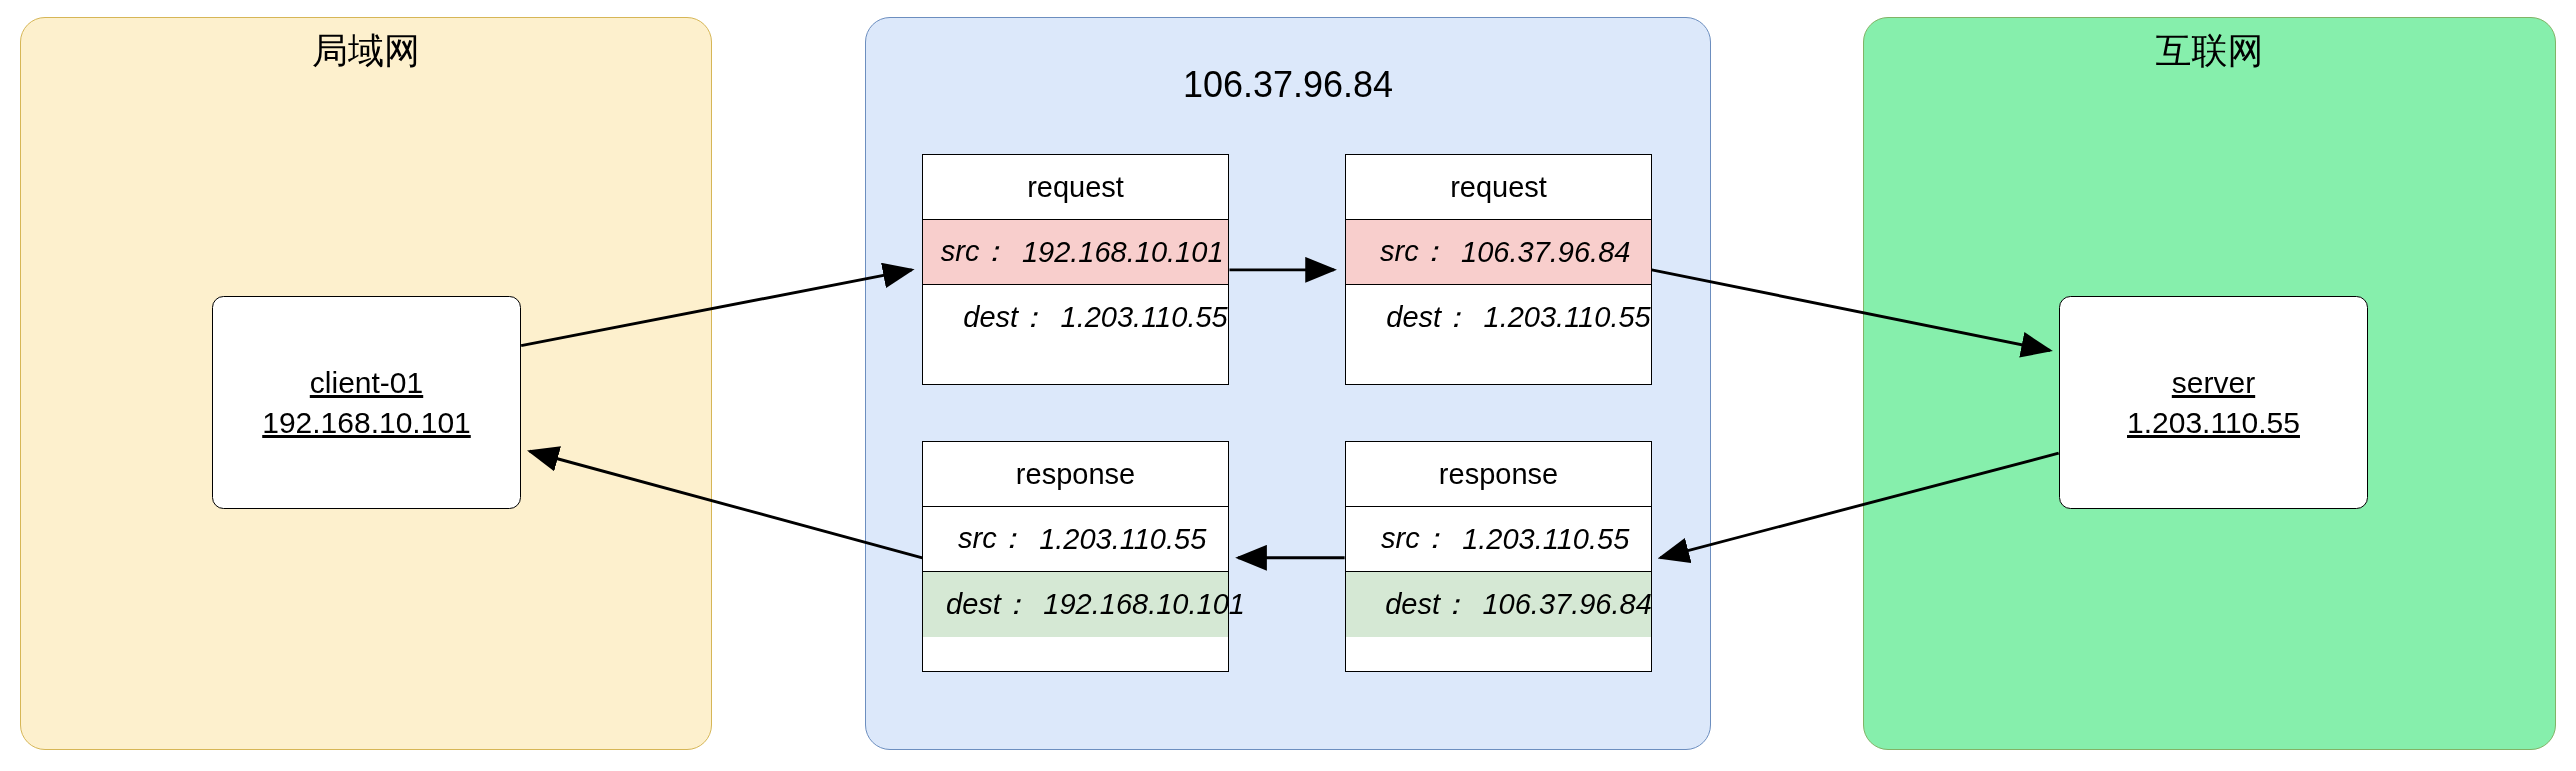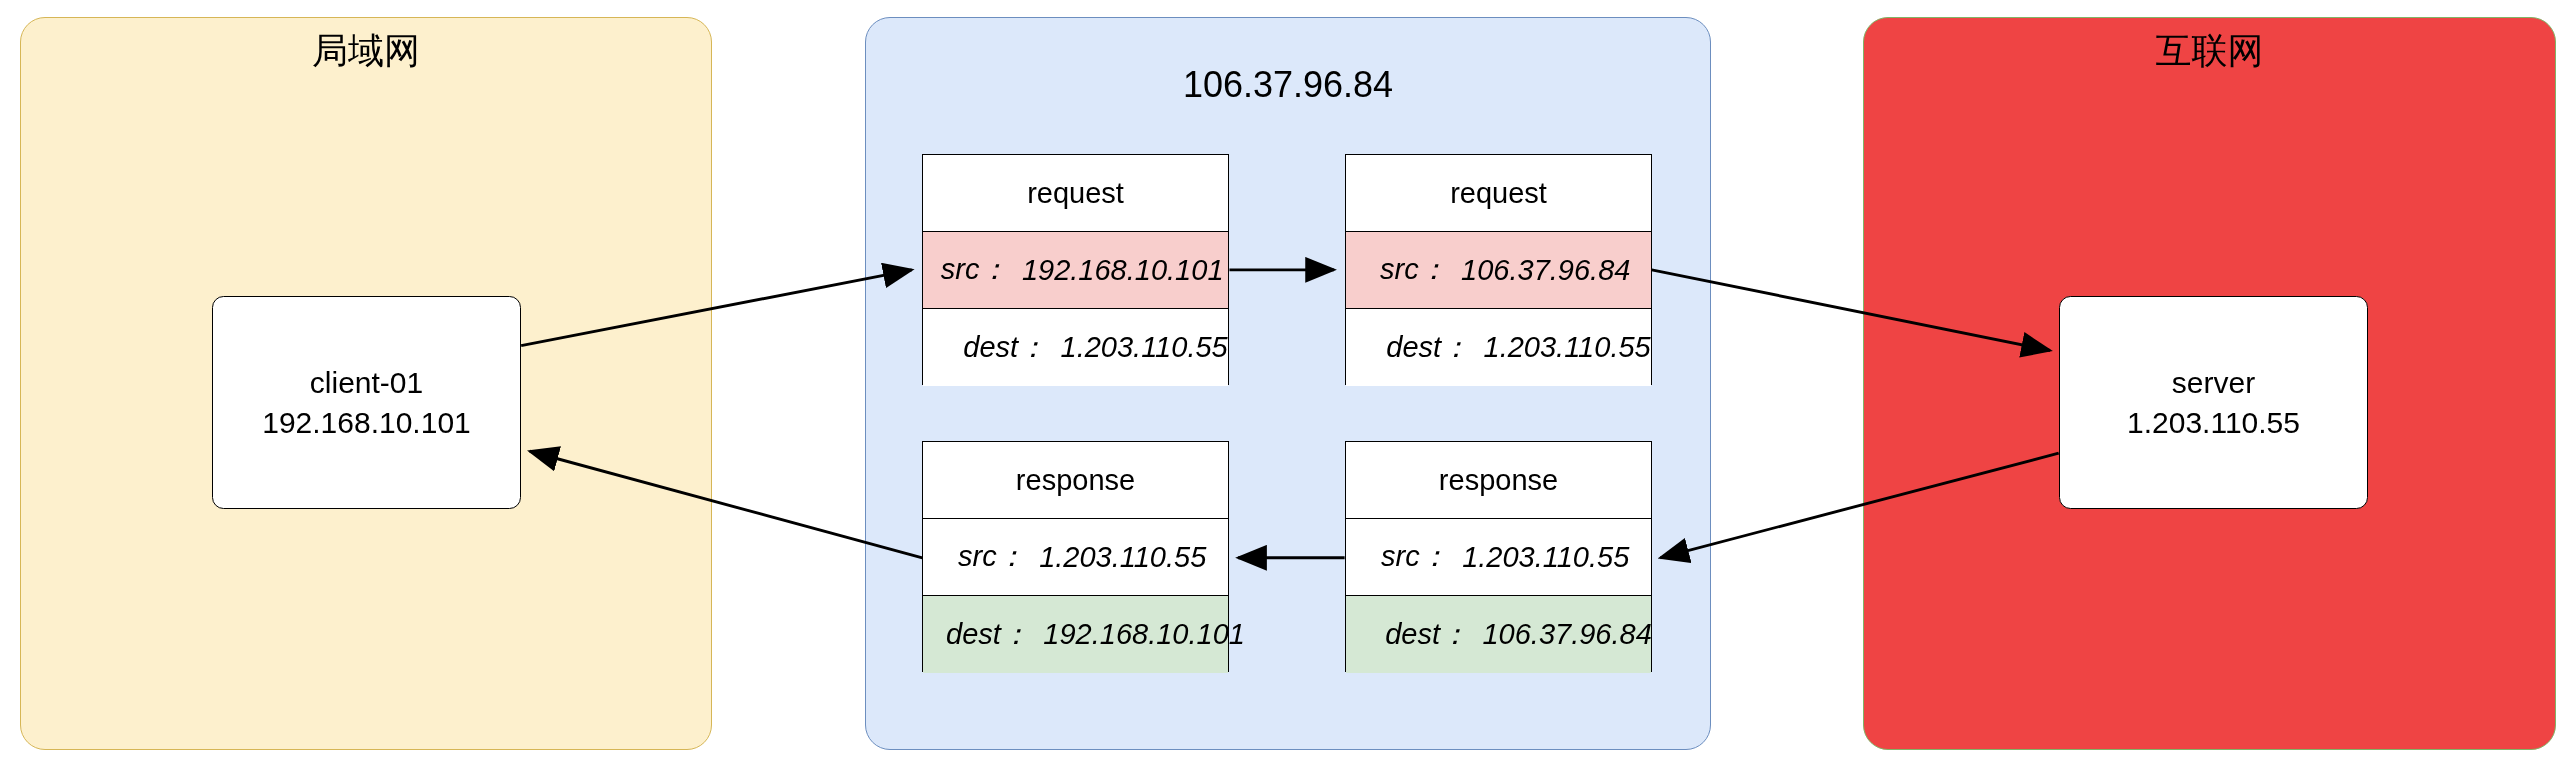--- a/index.html
+++ b/index.html
@@ -32,46 +32,47 @@
   }
   .zone-lan {
     background: #fdf0cd;
     border: 1.9px solid #d6b656;
   }
   .zone-nat {
     background: #dce8fa;
     border: 1.9px solid #6c8ebf;
   }
   .zone-wan {
-    background: #ef4444;
+    background: #86efac;
     border: 1.9px solid #82b366;
   }
   .node {
     position: absolute;
     background: #ffffff;
     border: 1.9px solid #000000;
     border-radius: 11.5px;
     box-sizing: border-box;
     display: flex;
     flex-direction: column;
     align-items: center;
     justify-content: center;
     color: #000000;
     font-size: 30px;
     line-height: 40px;
+    text-decoration: underline;
   }
   .packet {
     position: absolute;
     box-sizing: border-box;
     border: 1.9px solid #000000;
     background: #ffffff;
   }
   .packet-row {
     box-sizing: border-box;
-    height: 77px;
+    height: 65px;
     display: flex;
     align-items: center;
     color: #000000;
     font-size: 29px;
     background: #ffffff;
   }
   .packet-row.header {
     justify-content: center;
     border-bottom: 1.9px solid #000000;
   }

